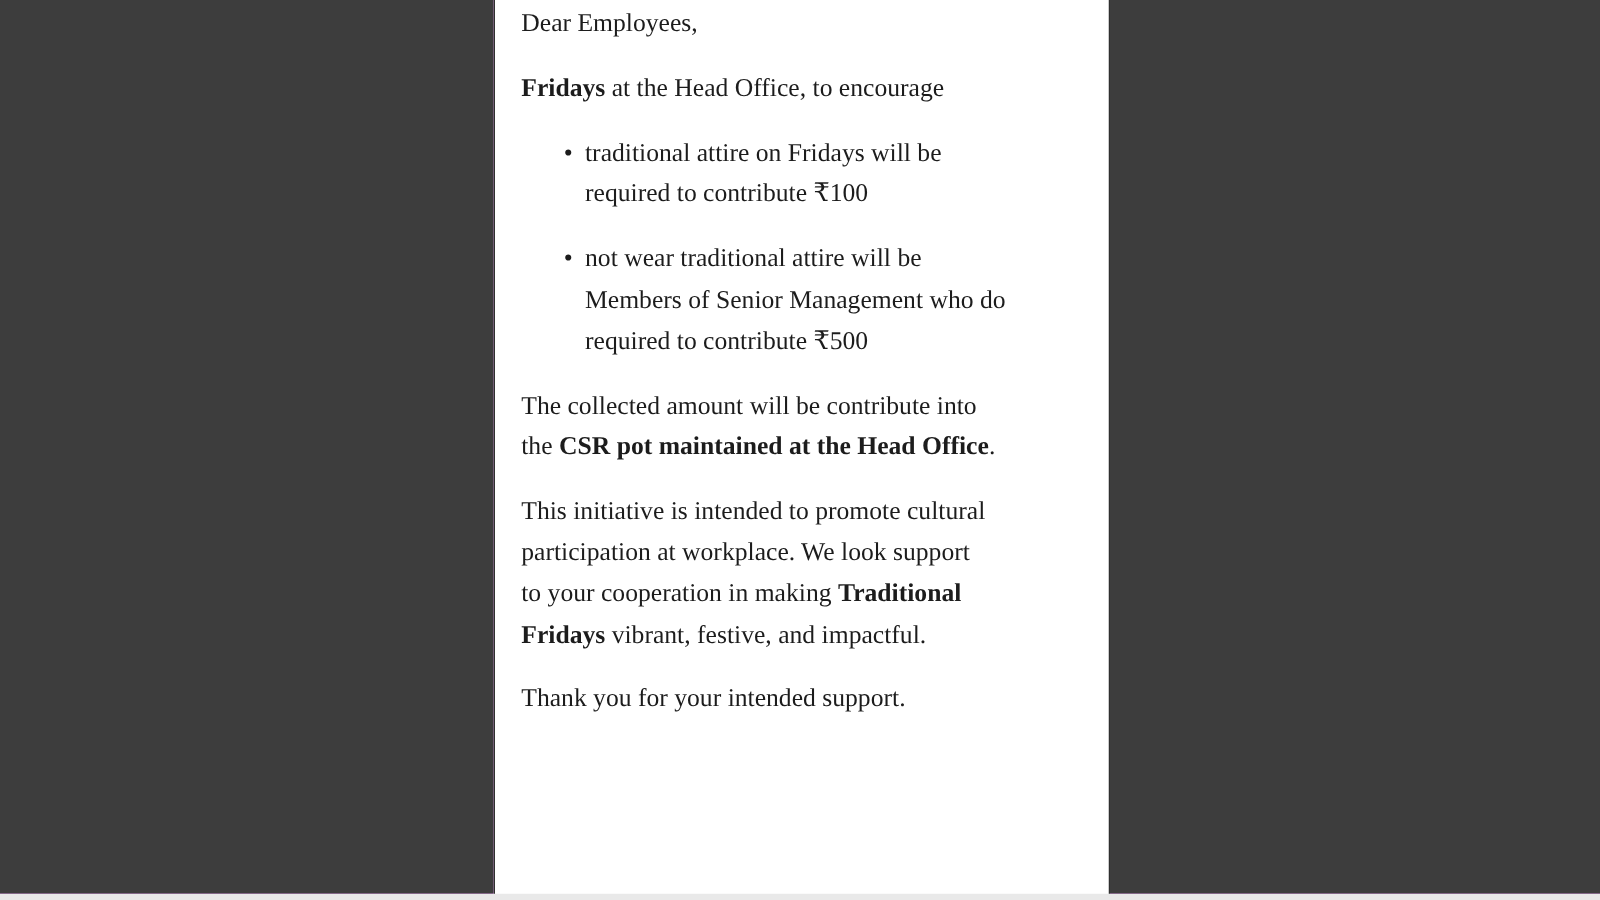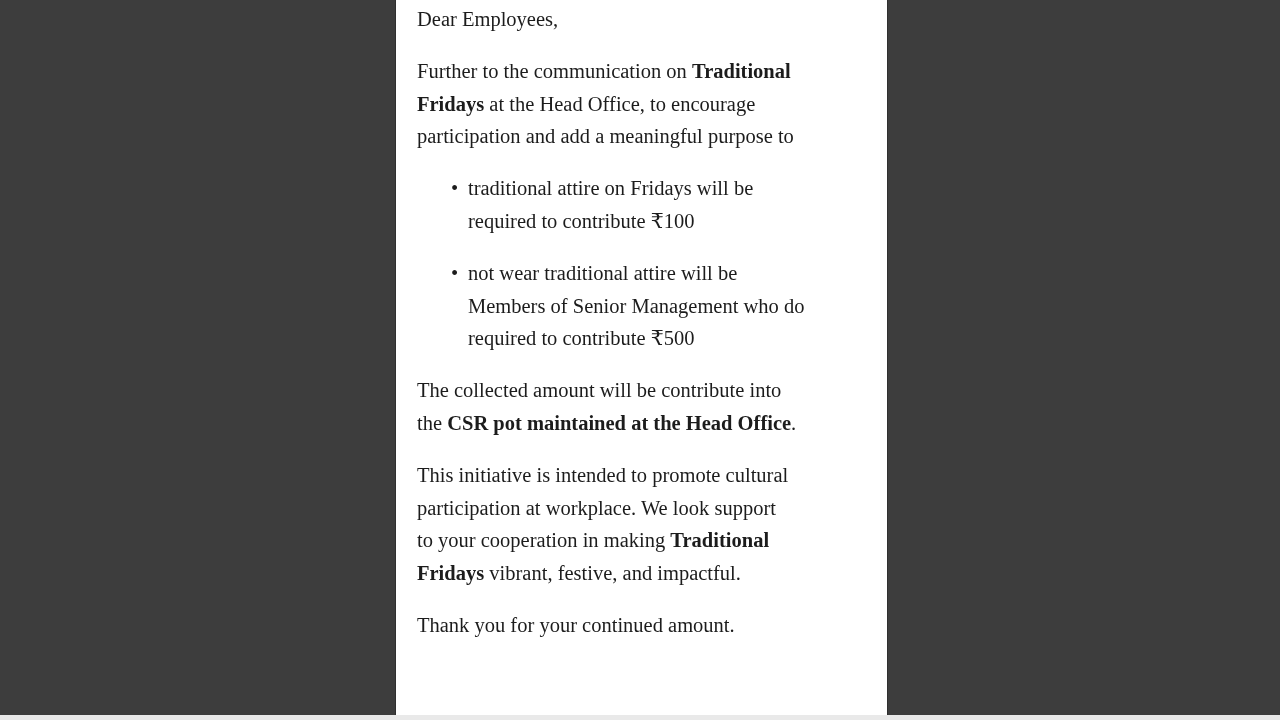--- a/index.html
+++ b/index.html
@@ -62,23 +62,21 @@
 <div class="stage">
   <div class="letterbox left"></div>
   <div class="letterbox right"></div>
 
   <div class="page-panel">
     <div class="doc-body">
         <div class="para">
           <span class="text-line"><span>Dear Employees,</span></span>
         </div>
         <div class="para">
-          <span class="text-line"><span>Further to the communication on </span><strong class="b">Traditional</strong></span>
           <span class="text-line"><strong class="b">Fridays</strong><span> at the Head Office, to encourage</span></span>
-          <span class="text-line"><span>participation and add a meaningful purpose to</span></span>
         </div>
         <div class="bullet-item">
           <span class="bullet-dot">•</span>
           <div class="bullet-lines">
             <span class="text-line"><span>traditional attire on Fridays will be</span></span>
             <span class="text-line"><span>required to contribute ₹100</span></span>
           </div>
         </div>
         <div class="bullet-item">
           <span class="bullet-dot">•</span>
@@ -92,19 +90,19 @@
           <span class="text-line"><span>The collected amount will be contribute into</span></span>
           <span class="text-line"><span>the </span><strong class="b">CSR pot maintained at the Head Office</strong><span>.</span></span>
         </div>
         <div class="para">
           <span class="text-line"><span>This initiative is intended to promote cultural</span></span>
           <span class="text-line"><span>participation at workplace. We look support</span></span>
           <span class="text-line"><span>to your cooperation in making </span><strong class="b">Traditional</strong></span>
           <span class="text-line"><strong class="b">Fridays</strong><span> vibrant, festive, and impactful.</span></span>
         </div>
         <div class="para">
-          <span class="text-line"><span>Thank you for your continued amount.</span></span>
+          <span class="text-line"><span>Thank you for your intended support.</span></span>
         </div>
       </div>
   </div>
 
   <div class="bottom-strip"></div>
 </div>
 
 </body></html>

